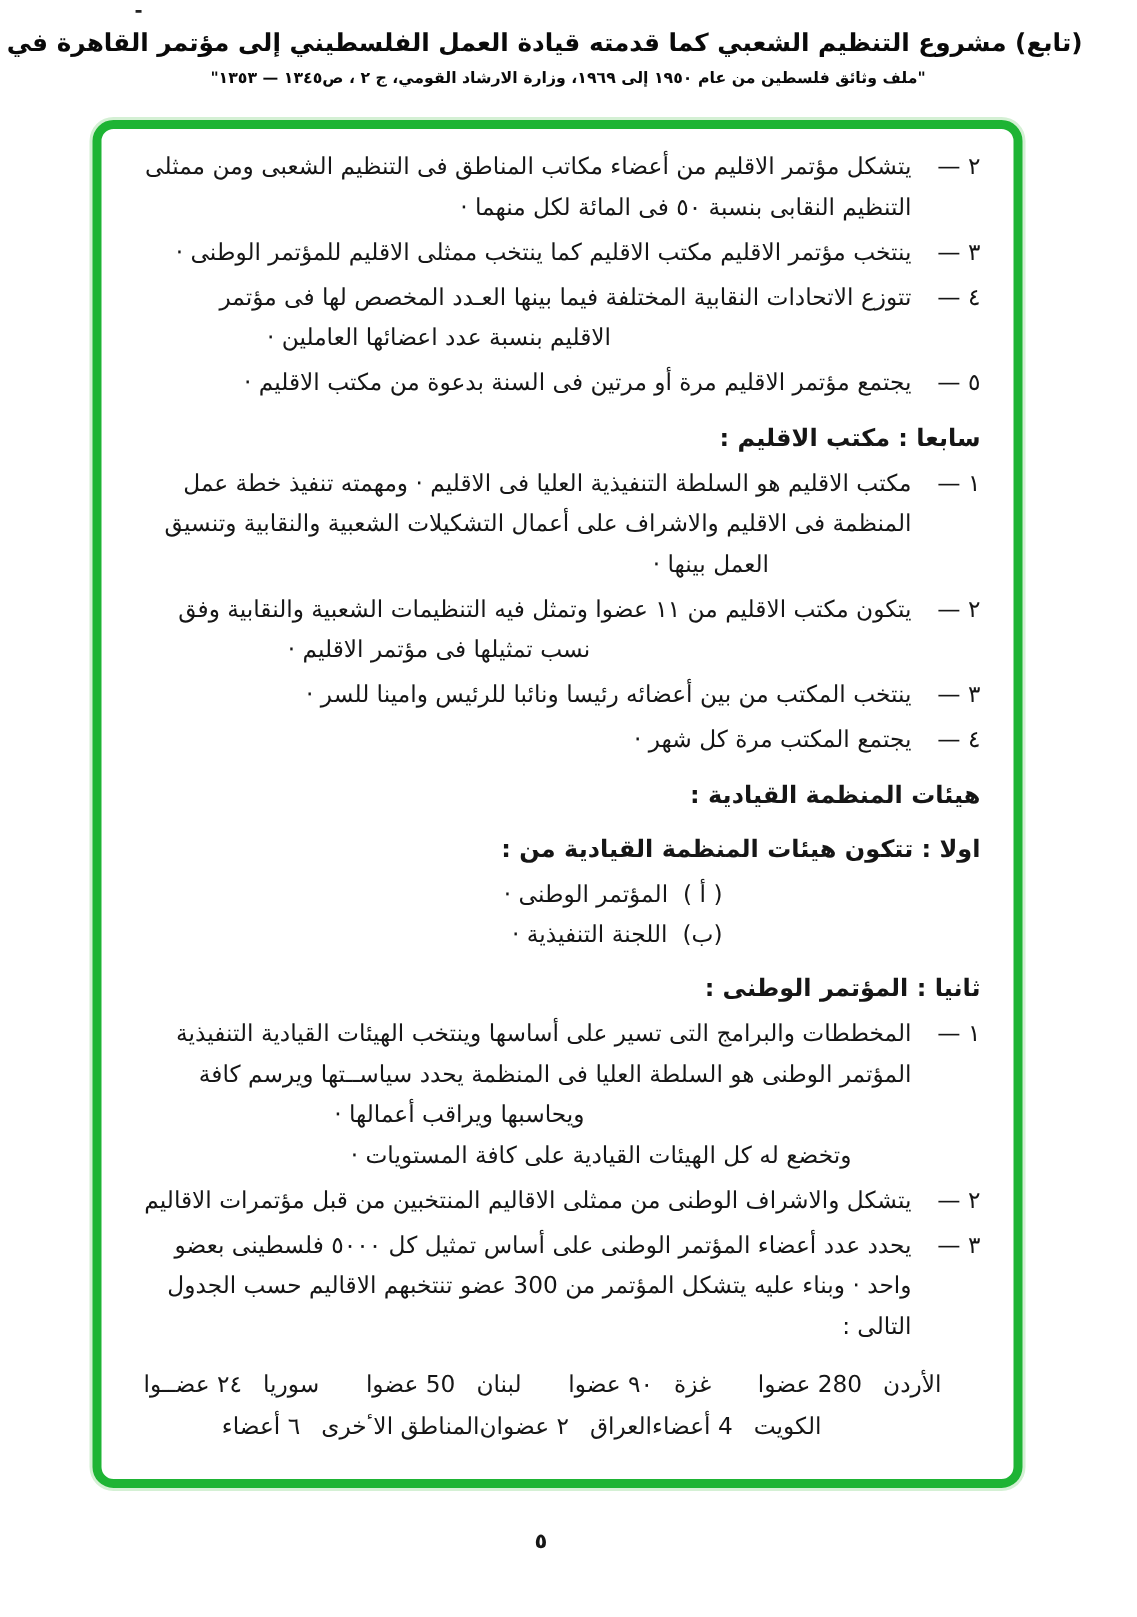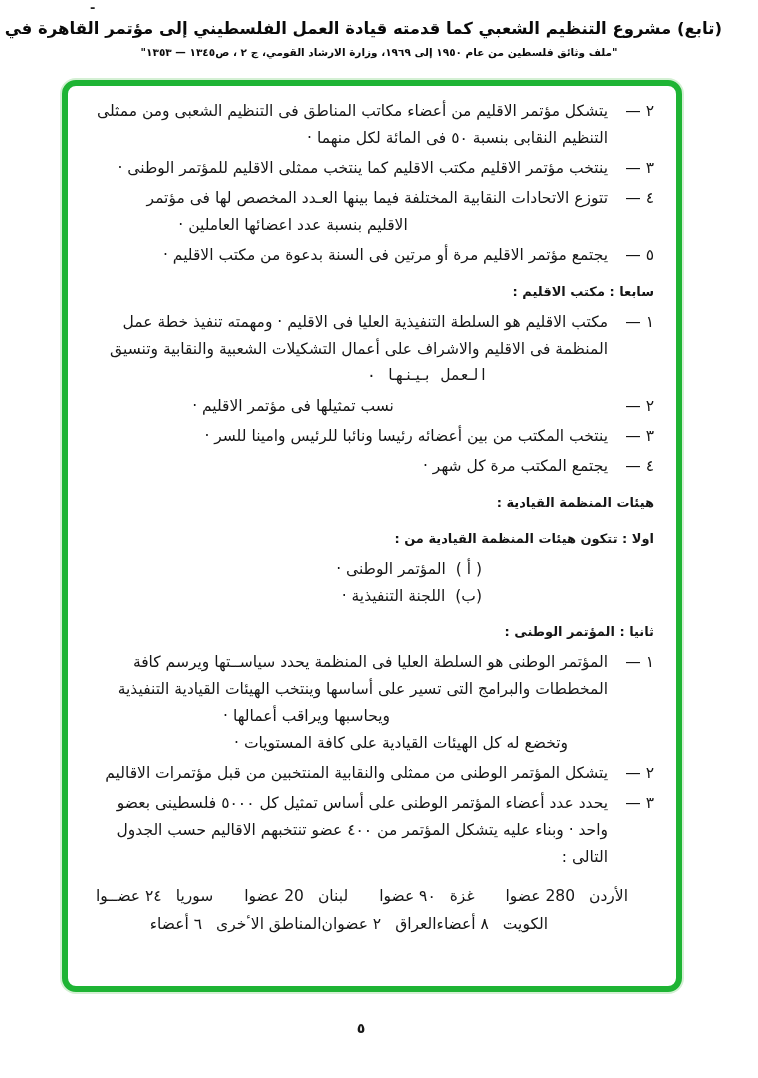--- a/index.html
+++ b/index.html
@@ -16,23 +16,23 @@
     border:6px solid #1eb434;border-radius:14px;box-sizing:border-box;background:#fff;
     box-shadow:0 0 0 2px #d4f0d4;
   }
   .content{padding:12px 22px 0 28px;font-size:15.5px;line-height:27px;}
   .item{display:flex;margin-bottom:3px;}
   .marker{flex:0 0 46px;white-space:nowrap;}
   .lines{flex:1;min-width:0;}
   .line{display:block;text-align:right;}
   .ind-1{margin-right:40px;}
   .ind-2{margin-right:118px;text-align:center;}
-  .ind-3{margin-right:120px;font-family:Liberation Mono, monospace;}
+  .ind-3{margin-right:95px;}
   .ind-4{margin-right:218px;text-align:right;}
-  .heading{font-weight:700;font-size:13px;line-height:27px;margin:9px 0 4px;}
+  .heading{font-weight:700;font-size:16px;line-height:27px;margin:9px 0 4px;}
   .sub-item{display:flex;gap:10px;margin-right:172px;line-height:26px;margin-bottom:1px;}
   .table{margin-top:11px;}
   .trow{display:flex;justify-content:space-between;line-height:28px;}
   .trow1{margin-right:26px;}
   .trow2{margin-right:106px;margin-left:92px;}
   .cell{display:flex;gap:14px;white-space:nowrap;}
   .pageno{position:absolute;top:1020px;left:0;right:36px;text-align:center;font-size:14px;font-weight:700;}
 </style>
 </head>
 <body>
@@ -82,20 +82,21 @@
         <span class="marker">١ —</span>
         <span class="lines">
           <span class="line">مكتب الاقليم هو السلطة التنفيذية العليا فى الاقليم · ومهمته تنفيذ خطة عمل</span>
           <span class="line">المنظمة فى الاقليم والاشراف على أعمال التشكيلات الشعبية والنقابية وتنسيق</span>
           <span class="line ind-3">العمل بينها ·</span>
         </span>
       </div>
       <div class="item">
         <span class="marker">٢ —</span>
         <span class="lines">
+          <span class="line">يتكون مكتب الاقليم من ١١ عضوا وتمثل فيه التنظيمات الشعبية والنقابية وفق</span>
           <span class="line ind-2">نسب تمثيلها فى مؤتمر الاقليم ·</span>
         </span>
       </div>
       <div class="item">
         <span class="marker">٣ —</span>
         <span class="lines">
           <span class="line">ينتخب المكتب من بين أعضائه رئيسا ونائبا للرئيس وامينا للسر ·</span>
         </span>
       </div>
       <div class="item">
@@ -116,64 +117,64 @@
       <div class="sub-item">
         <span>(ب)</span>
         <span>اللجنة التنفيذية ·</span>
       </div>
 
       <div class="heading">ثانيا : المؤتمر الوطنى :</div>
 
       <div class="item">
         <span class="marker">١ —</span>
         <span class="lines">
+          <span class="line">المخططات والبرامج التى تسير على أساسها وينتخب الهيئات القيادية التنفيذية</span>
           <span class="line">المؤتمر الوطنى هو السلطة العليا فى المنظمة يحدد سياســتها ويرسم كافة</span>
-          <span class="line">المخططات والبرامج التى تسير على أساسها وينتخب الهيئات القيادية التنفيذية</span>
           <span class="line ind-4">ويحاسبها ويراقب أعمالها ·</span>
           <span class="line ind-1">وتخضع له كل الهيئات القيادية على كافة المستويات ·</span>
         </span>
       </div>
       <div class="item">
         <span class="marker">٢ —</span>
         <span class="lines">
-          <span class="line">يتشكل المؤتمر الوطنى من ممثلى والنقابية المنتخبين من قبل مؤتمرات الاقاليم</span>
+          <span class="line">يتشكل والاشراف الوطنى من ممثلى الاقاليم المنتخبين من قبل مؤتمرات الاقاليم</span>
         </span>
       </div>
       <div class="item">
         <span class="marker">٣ —</span>
         <span class="lines">
           <span class="line">يحدد عدد أعضاء المؤتمر الوطنى على أساس تمثيل كل ٥٠٠٠ فلسطينى بعضو</span>
-          <span class="line">واحد · وبناء عليه يتشكل المؤتمر من ٤٠٠ عضو تنتخبهم الاقاليم حسب الجدول</span>
+          <span class="line">واحد · وبناء عليه يتشكل المؤتمر من 300 عضو تنتخبهم الاقاليم حسب الجدول</span>
           <span class="line">التالى :</span>
         </span>
       </div>
 
       <div class="table">
         <div class="trow trow1">
           <span class="cell">
             <span>الأردن</span>
             <span>280 عضوا</span>
           </span>
           <span class="cell">
             <span>غزة</span>
             <span>٩٠ عضوا</span>
           </span>
           <span class="cell">
             <span>لبنان</span>
-            <span>20 عضوا</span>
+            <span>50 عضوا</span>
           </span>
           <span class="cell">
             <span>سوريا</span>
             <span>٢٤ عضــوا</span>
           </span>
         </div>
         <div class="trow trow2">
           <span class="cell">
             <span>الكويت</span>
-            <span>٨ أعضاء</span>
+            <span>4 أعضاء</span>
           </span>
           <span class="cell">
             <span>العراق</span>
             <span>٢ عضوان</span>
           </span>
           <span class="cell">
             <span>المناطق الاٴخرى</span>
             <span>٦ أعضاء</span>
           </span>
         </div>

